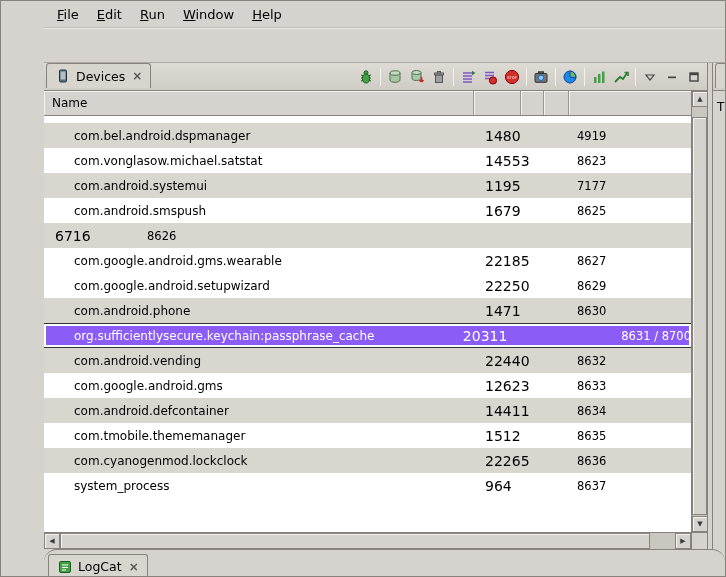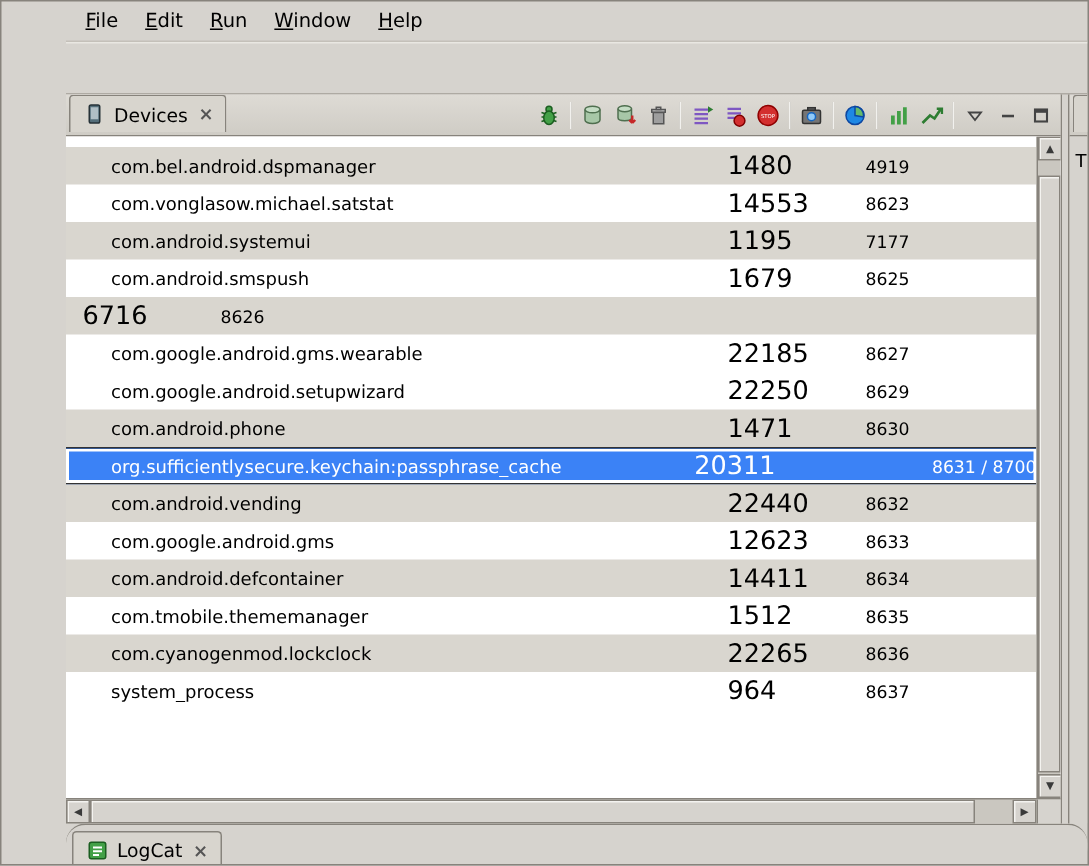--- a/index.html
+++ b/index.html
@@ -37,23 +37,23 @@
   .tsep { width:1px; height:18px; background:#9a968f; border-right:1px solid #f2f1ee; margin:0 3px; }
   
   .table-wrap { flex:1; display:flex; background:#fff; overflow:hidden; }
   .table-main { flex:1; display:flex; flex-direction:column; min-width:0; }
   .thead { height:25px; flex:none; display:flex; background:#d6d3ce; border-bottom:1px solid #87837c; }
   .th { border-right:1px solid #9c978f; box-shadow: inset 1px 1px 0 #f4f3f0; display:flex; align-items:center; font-size:12px; padding-left:8px; }
   .w-name { width:430px; } .w-pid { width:47px; } .w-a { width:23px; } .w-b { width:25px; } .w-port { flex:1; border-right:none; }
   .tbody { flex:1; background:#fff; overflow:hidden; padding-top:7px; }
   .trow { height:25px; display:flex; align-items:center; font-size:12px; }
   .trow.alt { background:#d9d6cf; }
-  .trow.sel { background:#3b82f6; color:#fff; box-shadow: inset 0 0 0 2px #fff; border-top:1px solid #333; border-bottom:1px solid #333;gap:24px; }
+  .trow.sel { background:#8b5cf6; color:#fff; box-shadow: inset 0 0 0 2px #fff; border-top:1px solid #333; border-bottom:1px solid #333;gap:24px; }
   .c-name { width:430px; padding-left:30px; white-space:nowrap; overflow:hidden; }
-  .c-pid { width:47px; padding-left:11px; font-size:17px; white-space:nowrap; }
+  .c-pid { width:47px; padding-left:11px; font-size:14px; white-space:nowrap; }
   .c-a { width:23px; } .c-b { width:25px; }
   .c-port { flex:1; padding-left:8px; font-size:11.5px; white-space:nowrap; }
   
   .vscroll { width:16px; flex:none; background:#cac7c0; border-left:1px solid #87837c; display:flex; flex-direction:column; }
   .sbtn { width:16px; height:16px; flex:none; display:flex; align-items:center; justify-content:center; font-size:7px; color:#3a3a3a; background:#d6d3ce; border:1px solid #87837c; box-shadow: inset 1px 1px 0 #f4f3f0; }
   .vtrack { flex:1; position:relative; }
   .vthumb { position:absolute; left:0; right:0; top:10px; bottom:1px; background:#d6d3ce; border:1px solid #87837c; box-shadow: inset 1px 1px 0 #f4f3f0; }
   .hscroll-row { height:17px; flex:none; display:flex; background:#cac7c0; border-top:1px solid #87837c; }
   .htrack { flex:1; position:relative; }
   .hthumb { position:absolute; top:0; bottom:0; left:0; width:96%; background:#d6d3ce; border:1px solid #87837c; box-shadow: inset 1px 1px 0 #f4f3f0; }
@@ -198,20 +198,27 @@
               <svg viewBox="0 0 16 16">
                 <rect x="4" y="4" width="8" height="8" fill="none" stroke="#444" stroke-width="1.4"></rect>
                 <rect x="4" y="4" width="8" height="2.2" fill="#444"></rect>
               </svg>
             </span>
           </div>
       </div>
 
       <div class="table-wrap">
         <div class="table-main">
+          <div class="thead">
+            <div class="th w-name">Name</div>
+            <div class="th w-pid"></div>
+            <div class="th w-a"></div>
+            <div class="th w-b"></div>
+            <div class="th w-port"></div>
+          </div>
           <div class="tbody">
               <div class="trow alt">
                 <div class="c-name">com.bel.android.dspmanager</div>
                 <div class="c-pid">1480</div>
                 <div class="c-a"></div>
                 <div class="c-b"></div>
                 <div class="c-port">4919</div>
               </div>
               <div class="trow">
                 <div class="c-name">com.vonglasow.michael.satstat</div>

